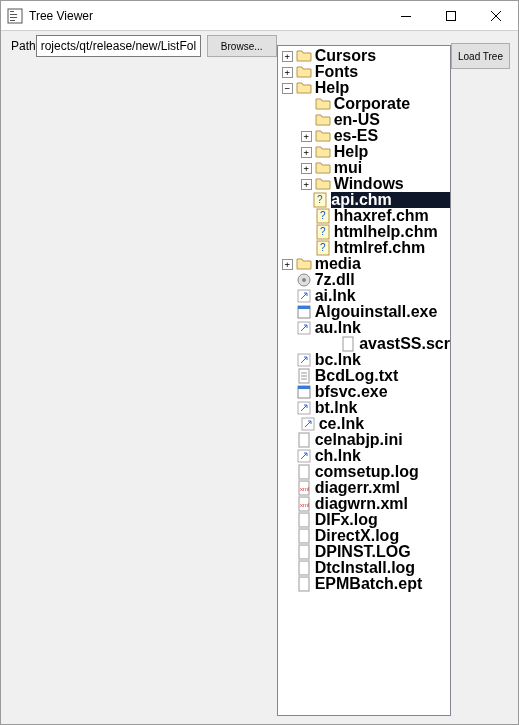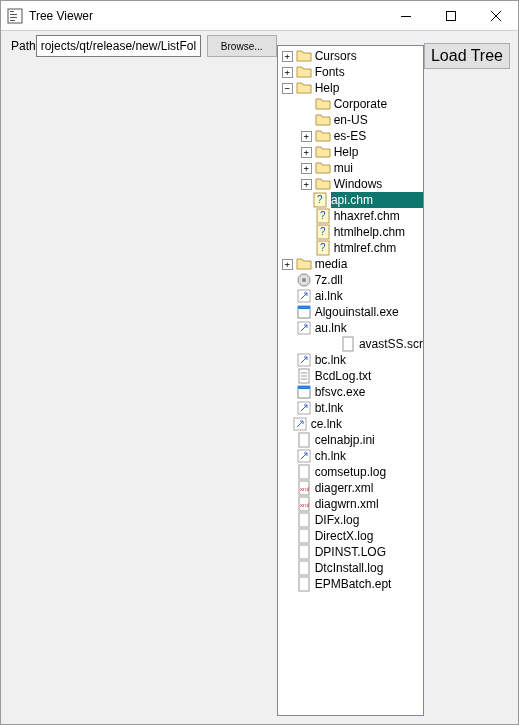--- a/index.html
+++ b/index.html
@@ -46,31 +46,31 @@
   }
   .tree-wrap {
     margin-top:10px; flex:1; border:1px solid #828790; background:#fff; position:relative;
     overflow:hidden; display:flex;
   }
   .tree {
     flex:1; overflow-y:auto; overflow-x:hidden; padding:2px 0; line-height:16px;
     scrollbar-width:auto;
   }
   .node { display:flex; align-items:center; height:16px; white-space:nowrap; user-select:none; }
-  .node.selected > .nodelabel { background:#0f766e; color:#fff; padding-right:4px; width:100%; }
+  .node.selected > .nodelabel { background:#0f172a; color:#fff; padding-right:4px; width:100%; }
   .expander {
     width:11px; height:11px; margin:0 3px 0 0; display:inline-flex; align-items:center; justify-content:center;
     border:1px solid #919191; background:#fff; font-size:9px; line-height:9px; color:#000;
     font-family:monospace;
   }
   .expander.blank { border:none; background:transparent; }
   .icon { width:16px; height:16px; margin-right:3px; display:inline-flex; align-items:center; justify-content:center; flex-shrink:0;}
-  .nodelabel { font-size:12px; padding-left:0px; }
+  .nodelabel { font-size:16px; padding-left:0px;font-weight:bold; }
   .load-btn {
-    margin-top:8px; height:26px; border:1px solid #adadad; background:#e1e1e1; font-family:inherit; font-size:16px;
+    margin-top:8px; height:26px; border:1px solid #adadad; background:#e1e1e1; font-family:inherit; font-size:10px;
   }
   
   svg { display:block; }
 
   
   .tree::-webkit-scrollbar { width:17px; background:#f0f0f0;}
   .tree::-webkit-scrollbar-thumb { background:#c2c2c2; border:1px solid #a0a0a0;}
   .tree::-webkit-scrollbar-button { height:17px; background:#f0f0f0; border:1px solid #a0a0a0;}
 </style>
 </head>
@@ -329,21 +329,21 @@
         <div class="node" style="padding-left: 4px;">
           <span class="expander blank"></span>
           <span class="icon">
             <svg width="16" height="16" viewBox="0 0 16 16">
               <rect x="2" y="2" width="12" height="12" fill="#fff" stroke="#aaa"></rect>
               <path d="M5 11 L11 5 M8 5h3v3" fill="none" stroke="#2a6fc9"></path>
             </svg>
           </span>
           <span class="nodelabel">bt.lnk</span>
         </div>
-        <div class="node" style="padding-left: 0; align-items: center;">
+        <div class="node" style="padding-left: 8px; align-items: center;">
           <span class="expander blank"></span>
           <span class="icon">
             <svg width="16" height="16" viewBox="0 0 16 16">
               <rect x="2" y="2" width="12" height="12" fill="#fff" stroke="#aaa"></rect>
               <path d="M5 11 L11 5 M8 5h3v3" fill="none" stroke="#2a6fc9"></path>
             </svg>
           </span>
           <span class="nodelabel">ce.lnk</span>
         </div>
         <div class="node" style="padding-left: 4px;">

